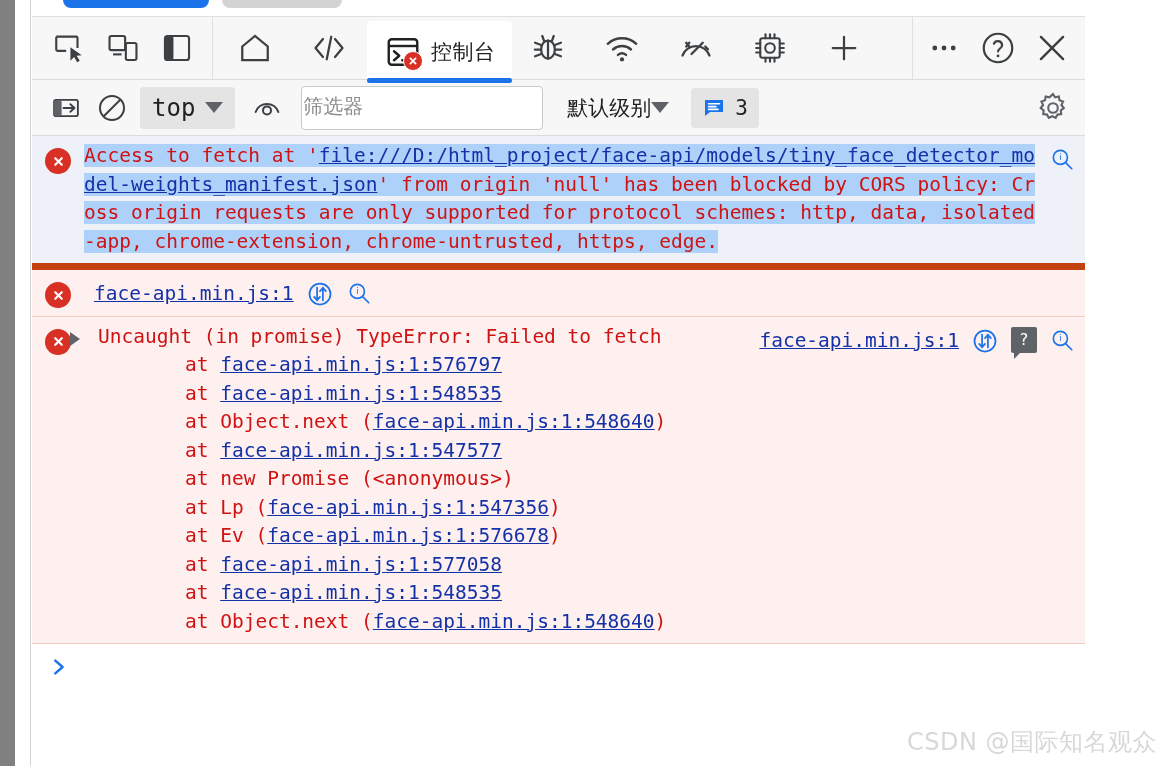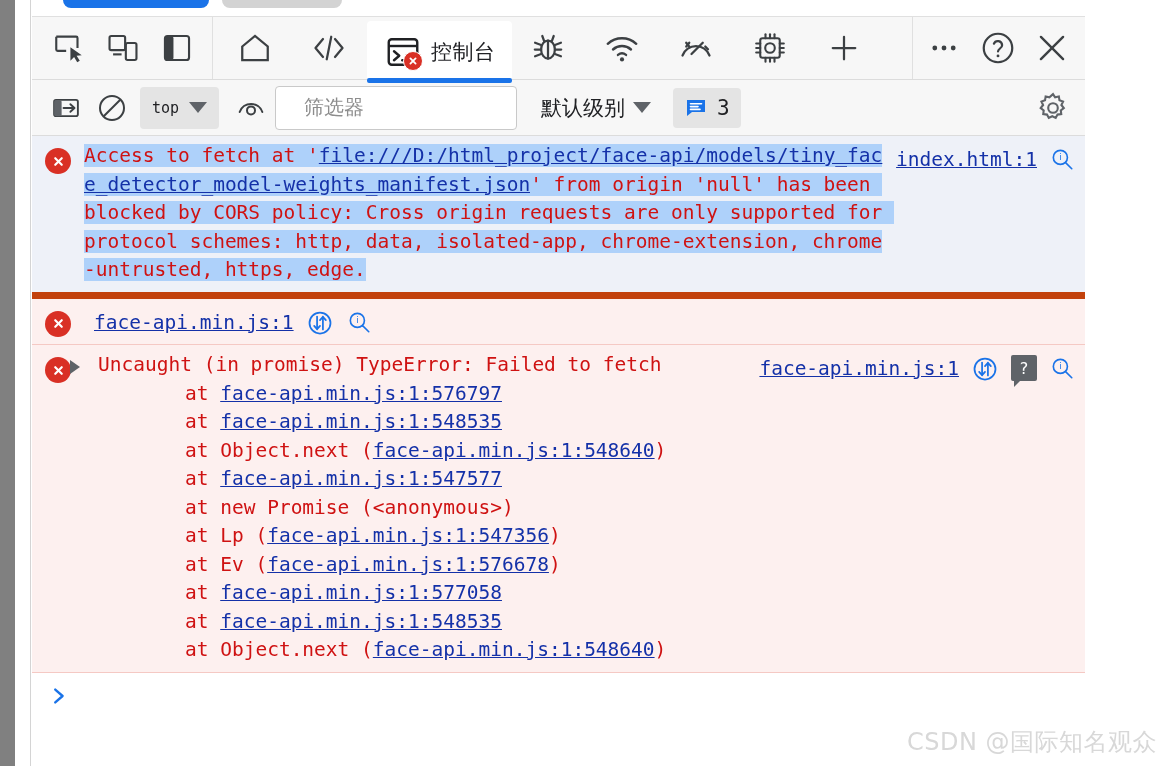--- a/index.html
+++ b/index.html
@@ -156,46 +156,47 @@
   .ctx-select {
     display: flex; align-items: center; gap: 10px;
     background: #e4e4e4;
     border-radius: 4px;
     height: 42px;
     padding: 0 12px;
     margin-left: 4px;
     cursor: default;
   }
   .ctx-select .txt {
-    font-size: 15px;
+    font-size: 24px;
     color: #202124;
     font-family: "DejaVu Sans Mono", monospace;
   }
   .caret {
     width: 0; height: 0;
     border-left: 9px solid transparent;
     border-right: 9px solid transparent;
     border-top: 11px solid #5f6368;
   }
   .filter-input {
     flex: 0 0 auto;
     width: 242px;
     height: 44px;
+    margin-left: 10px;
     background: #ffffff;
     border: 1px solid #c9c9c9;
     border-radius: 4px;
-    padding: 0 28px;
+    padding: 0 1px;
     font-size: 20px;
     color: #202124;
-    font-family: Liberation Sans, sans-serif;
+    font-family: Liberation Mono, monospace;
     outline: none;
   }
   .filter-input::placeholder { color: #8d8d8d; }
   .level-select {
-    display: flex; align-items: center; gap: 8px;
+    display: flex; align-items: center; 
     margin-left: 22px;
     cursor: default;
   }
   .level-select .txt {
     font-size: 21px;
     color: #202124;
     font-family: "DejaVu Sans", sans-serif;
   }
   .msg-badge {
     display: flex; align-items: center; gap: 9px;
@@ -581,21 +582,20 @@
         <div class="msg-icon">
           <span class="xcircle">
             <svg width="13" height="13" viewBox="0 0 12 12" stroke="#fff" stroke-width="2" stroke-linecap="round">
               <line x1="3" y1="3" x2="9" y2="9"></line>
                 <line x1="9" y1="3" x2="3" y2="9"></line>
             </svg>
           </span>
         </div>
         <div class="msg-body"><span class="hl">Access to fetch at '</span><span class="hl lnk">file:///D:/html_project/face-api/models/tiny_face_detector_model-weights_manifest.json</span><span class="hl">' from origin 'null' has been blocked by CORS policy: Cross origin requests are only supported for protocol schemes: http, data, isolated-app, chrome-extension, chrome-untrusted, https, edge.</span></div>
         <div class="msg-side">
-          <span class="src-link">index.html:1</span>
           <span class="side-icon">
             <svg width="26" height="26" viewBox="0 0 24 24" fill="none" stroke="#1a73e8" stroke-width="1.5">
               <circle cx="10.5" cy="10.5" r="6.5"></circle>
               <line x1="15.3" y1="15.3" x2="21" y2="21" stroke-linecap="round"></line>
               <text x="10.5" y="13.2" font-size="8" fill="#1a73e8" stroke="none" text-anchor="middle" font-family="DejaVu Sans">i</text>
             </svg>
           </span>
         </div>
       </div>
 

